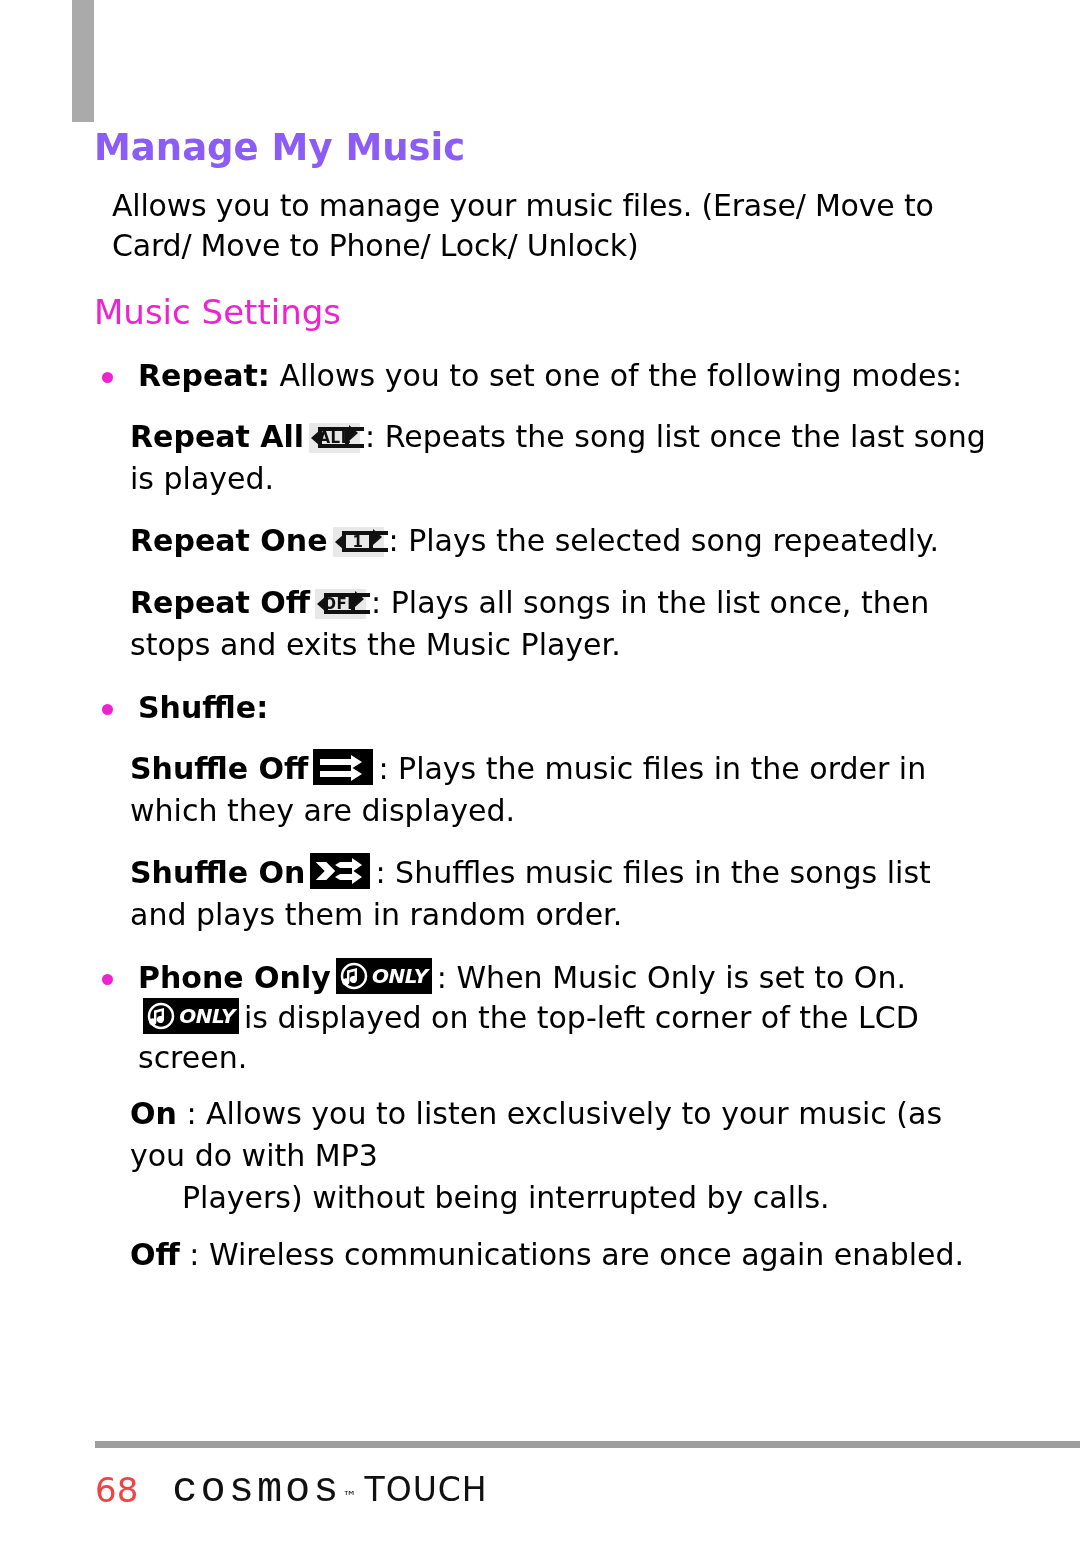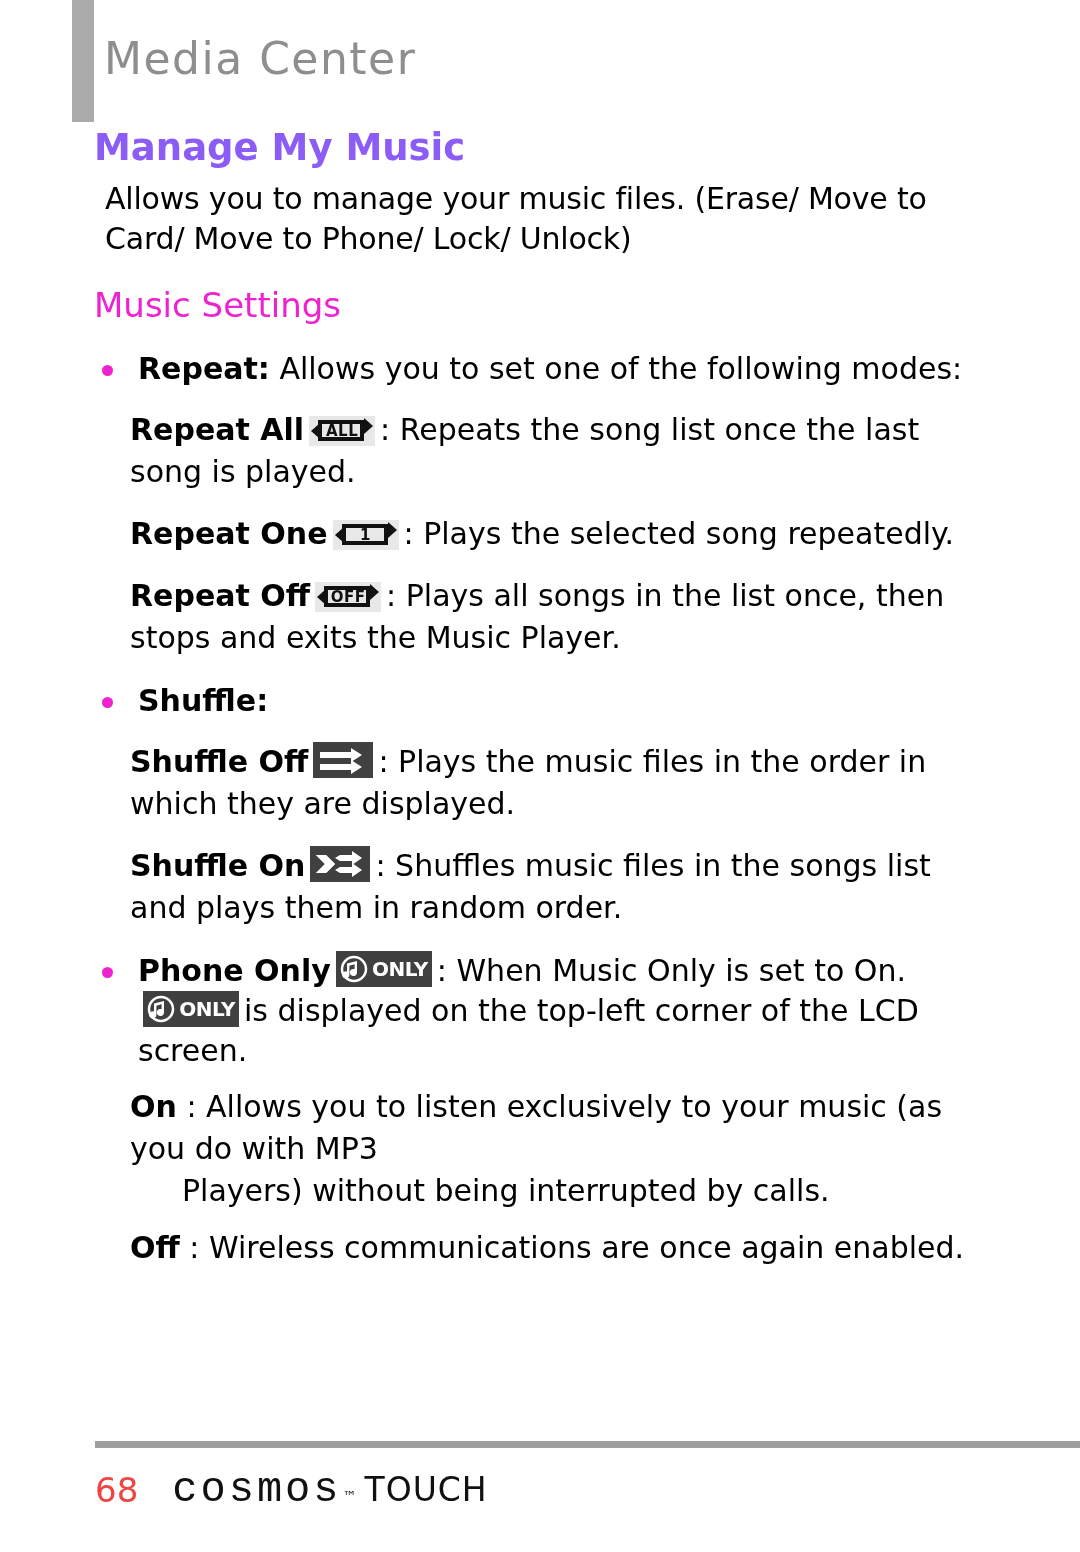--- a/index.html
+++ b/index.html
@@ -65,21 +65,21 @@
     font-weight: 400;
     font-size: 34px;
     line-height: 44px;
     margin: 24px 0 10px 0;
     font-family: "DejaVu Sans", sans-serif;
   }
 
   .para {
     font-size: 30px;
     line-height: 40px;
-    margin: 11px;
+    margin: 18px;
     letter-spacing: -0.2px;
     font-family: "DejaVu Sans", sans-serif;
   }
 
   
   .bullet-row {
     position: relative;
     padding-left: 44px;
     margin-top: 22px;
     font-size: 30px;
@@ -122,21 +122,21 @@
   
   .ico {
     display: inline-block;
     vertical-align: -6px;
     position: relative;
     margin: 0 5px;
   }
 
   
   .ico-rep {
-    width: 66px;
+    width: 51px;
     height: 30px;
     background: #e8e8e8;
   }
   .ico-rep .loop-top {
     position: absolute;
     left: 9px; top: 4px;
     width: 46px; height: 4px;
     background: #111;
   }
   .ico-rep .loop-bot {
@@ -180,21 +180,22 @@
     font-size: 15px;
     font-weight: bold;
     line-height: 18px;
     color: #111;
     font-family: "DejaVu Sans", sans-serif;
     letter-spacing: 0.5px;
   }
 
   
   .ico-blk {
-    background: #404040;
+    background: #000000;
+    font-style: italic;
   }
   .ico-shuf-on { width: 60px; height: 36px; }
   .ico-shuf-off { width: 60px; height: 36px; }
   .ico-only { width: 96px; height: 36px; }
 
   .ico-blk svg { display: block; }
 
   .ico-only .only-txt {
     position: absolute;
     right: 4px;
@@ -260,21 +261,20 @@
     letter-spacing: 1px;
     color: #111;
     font-family: "DejaVu Sans", sans-serif;
   }
 </style>
 </head>
 <body>
 
 <div class="header">
   <div class="header-bar"></div>
-  <div class="header-title">Media Center</div>
 </div>
 
 <div class="content">
 
   <div class="h-pink-bold">Manage My Music</div>
   <p class="para">Allows you to manage your music files. (Erase/ Move to Card/ Move to Phone/ Lock/ Unlock)</p>
 
   <div class="h-pink">Music Settings</div>
 
   <div class="bullet-row">

